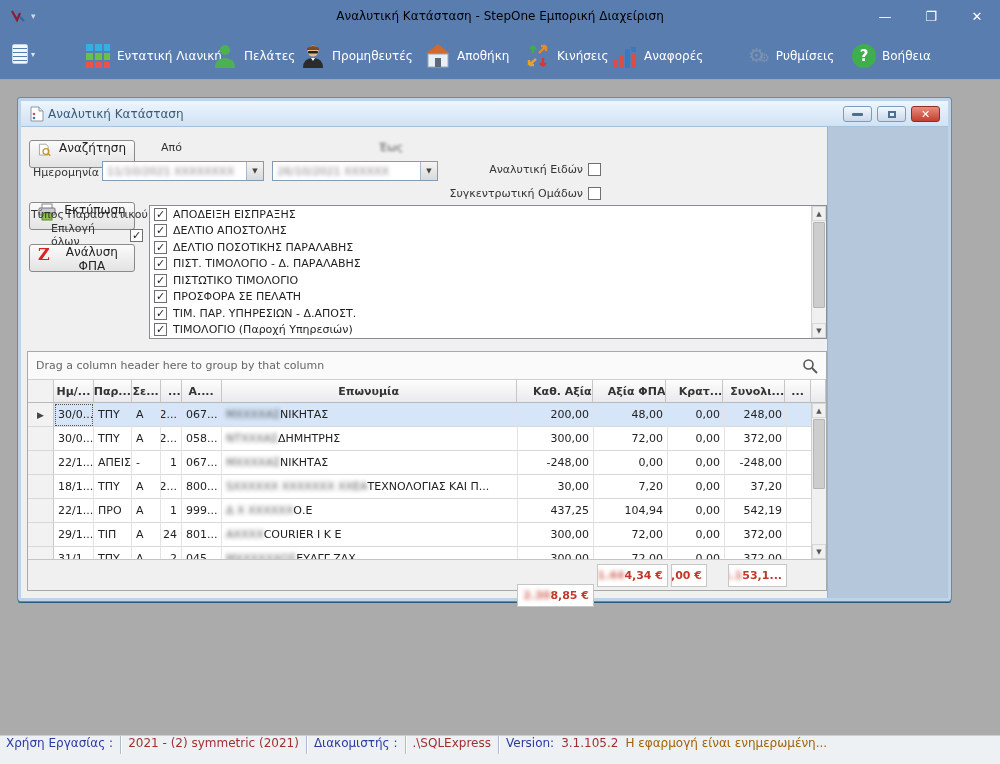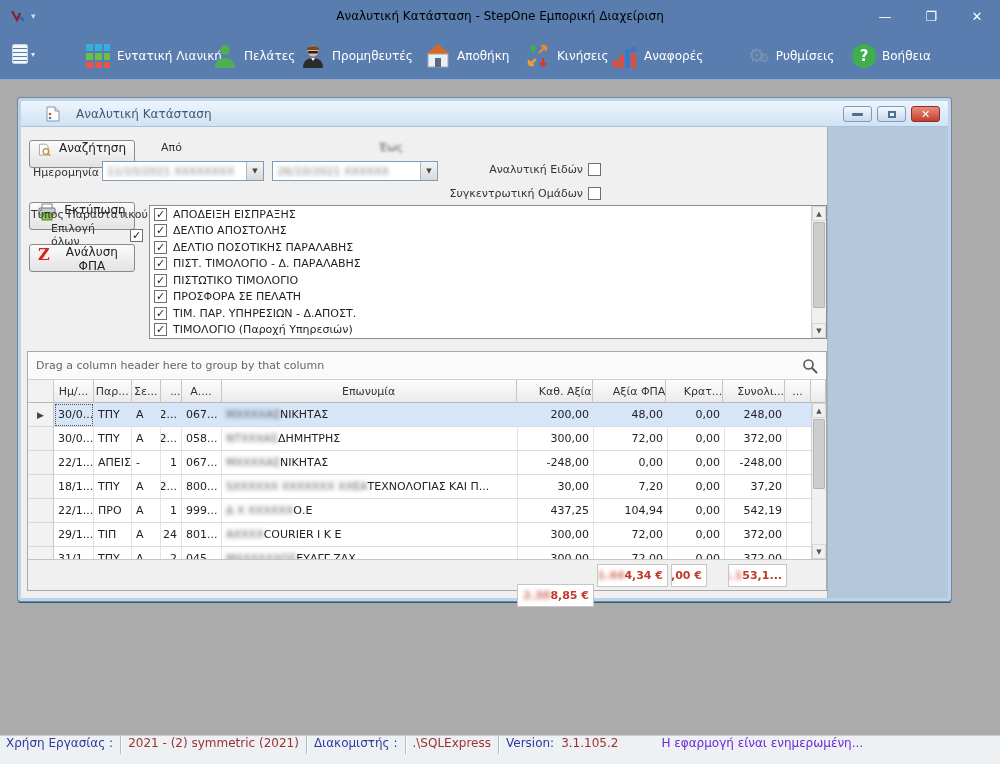--- a/index.html
+++ b/index.html
@@ -24,21 +24,21 @@
     background-image:repeating-linear-gradient(#f4f6f9 0 3px, #5a7db0 3px 4px); background-clip:padding-box; }
   .ic24 { width:26px; height:26px; display:block; }
   .gears { font-size:19px; color:#98a3ae; opacity:.55; line-height:26px; }
   .gears .g2 { font-size:12px; margin-left:-6px; }
 
   
   #dialog { left:18px; top:98px; width:933px; height:503px; background:#f0f0f0;
     border:3px solid #bdd3ea; outline:1px solid #70879c; box-shadow:0 2px 0 #2e5c74; border-radius:2px; }
   #dlg-title { position:absolute; left:0; top:0; right:0; height:26px;
     background:linear-gradient(#eef5fc,#cfe2f4); border-bottom:1px solid #a8c2da;
-    display:flex; align-items:center; padding-left:25px; gap:16px; color:#3c5a75; font-size:12px; }
+    display:flex; align-items:center; padding-left:9px; gap:4px; color:#3c5a75; font-size:12px; }
   .dlgbtn { width:29px; height:16px; border-radius:3px; display:flex; align-items:center; justify-content:center;
     border:1px solid #7d9cbd; background:linear-gradient(#f3f8fd,#cad9ea); }
   .dlgbtn .dash { width:11px; height:3px; background:#4f6f8f; border-radius:1px; }
   .dlgbtn .sq { width:8px; height:7px; border:2px solid #4f6f8f; background:#e8f0f8; }
   .dlgbtn.close { background:linear-gradient(#ea8c7f,#c2402f); border-color:#8e2d23; color:#fff; font-weight:bold; font-size:11px; }
   #dlg-body { position:absolute; left:0; top:26px; right:0; bottom:0; }
   #dlg-sidebar { position:absolute; right:0; top:0; bottom:0; width:121px; background:#b5c7da; border-left:1px solid #9db2c6; }
   .sbtn { position:absolute; left:8px; width:106px; height:28px; background:linear-gradient(#fbfbfb,#e3e3e3);
     border:1px solid #8a8a8a; border-radius:3px; display:flex; align-items:flex-start; padding:0 8px; gap:8px; font-size:12px; color:#222; }
   .sbtn .lbl { flex:1; text-align:center; }
@@ -64,21 +64,21 @@
   .vsb .ar { height:15px; display:flex; align-items:center; justify-content:center; font-size:7px; color:#555; background:#f0f0f0; border:1px solid #d7d7d7; }
   .vsb .ar.bot { position:absolute; bottom:0; left:0; right:0; }
   .vsb .thumb { position:absolute; left:1px; right:1px; background:#cdcdcd; border:1px solid #b4b4b4; border-radius:1px; }
 
   
   #gridpanel { position:absolute; left:6px; top:224px; width:800px; height:240px; background:#fff; border:1px solid #a9a9a9; }
   #grouprow { position:relative; height:28px; background:#fafafa; border-bottom:1px solid #cfcfcf; display:flex; align-items:center; padding:0 8px; color:#666; }
   #grouprow svg { position:absolute; right:8px; top:6px; }
   .hrow { display:flex; height:23px; }
   .hcell { background:linear-gradient(#fdfdfd,#e9eaec); border-right:1px solid #c6c6c6; border-bottom:1px solid #b9b9b9;
-    display:flex; align-items:center; justify-content:center; font-weight:normal; color:#333; overflow:hidden; white-space:nowrap; }
+    display:flex; align-items:center; justify-content:center; font-weight:bold; color:#333; overflow:hidden; white-space:nowrap; }
   #rowswrap { position:relative; height:156px; overflow:hidden; }
   .grow { display:flex; height:24px; background:#fff; }
   .grow.sel { background:#d6e5f7; }
   .c { border-right:1px solid #e3e3e3; border-bottom:1px solid #d9d9d9; display:flex; align-items:center; padding:0 4px;
     white-space:nowrap; overflow:hidden; color:#222; }
   .ci { width:26px; background:#f2f2f2; border-right:1px solid #c9c9c9; justify-content:center; color:#444; font-size:9px; }
   .cd { width:40px; } .ct { width:38px; } .cs { width:29px; } .cn { width:21px; justify-content:flex-end; }
   .cc { width:40px; } .cname { width:296px; }
   .cnet { width:76px; justify-content:flex-end; } .cvat { width:74px; justify-content:flex-end; }
   .cret { width:57px; justify-content:flex-end; } .ctot { width:62px; justify-content:flex-end; } .cdots { width:26px; }
@@ -87,21 +87,21 @@
   #gfooter { position:absolute; left:0; right:0; bottom:0; height:31px; background:#f0f0f0; border-top:1px solid #c4c4c4; }
   .totbox { position:absolute; top:4px; height:23px; background:#fff; border:1px solid #c6c6c6;
     display:flex; align-items:center; justify-content:flex-end; padding:0 4px; color:#c0392b; font-weight:bold; white-space:nowrap; overflow:hidden; }
 
   
   #statusbar { left:0; top:735px; width:1000px; height:29px; background:#eef1f4; border-top:1px solid #c9ced4;
     display:flex; align-items:flex-start; padding-left:6px; gap:7px; font-size:12px; }
   .sep { width:1px; height:18px; background:#aebccb; box-shadow:1px 0 0 #fff; }
   .st-label { color:#2b3aa0; }
   .st-value { color:#a03030; }
-  .st-update { color:#6d28d9;margin-left:36px; }
+  .st-update { color:#a16207; }
 </style>
 </head>
 <body>
 
 <div id="stage">
 
   <div id="titlebar" class="abs">
     <div class="logo">
       <svg width="17" height="17" viewBox="0 0 17 17">
         <path d="M2,3 L7,12 L10,5" stroke="#8b1e2d" stroke-width="2.2" fill="none"></path>

